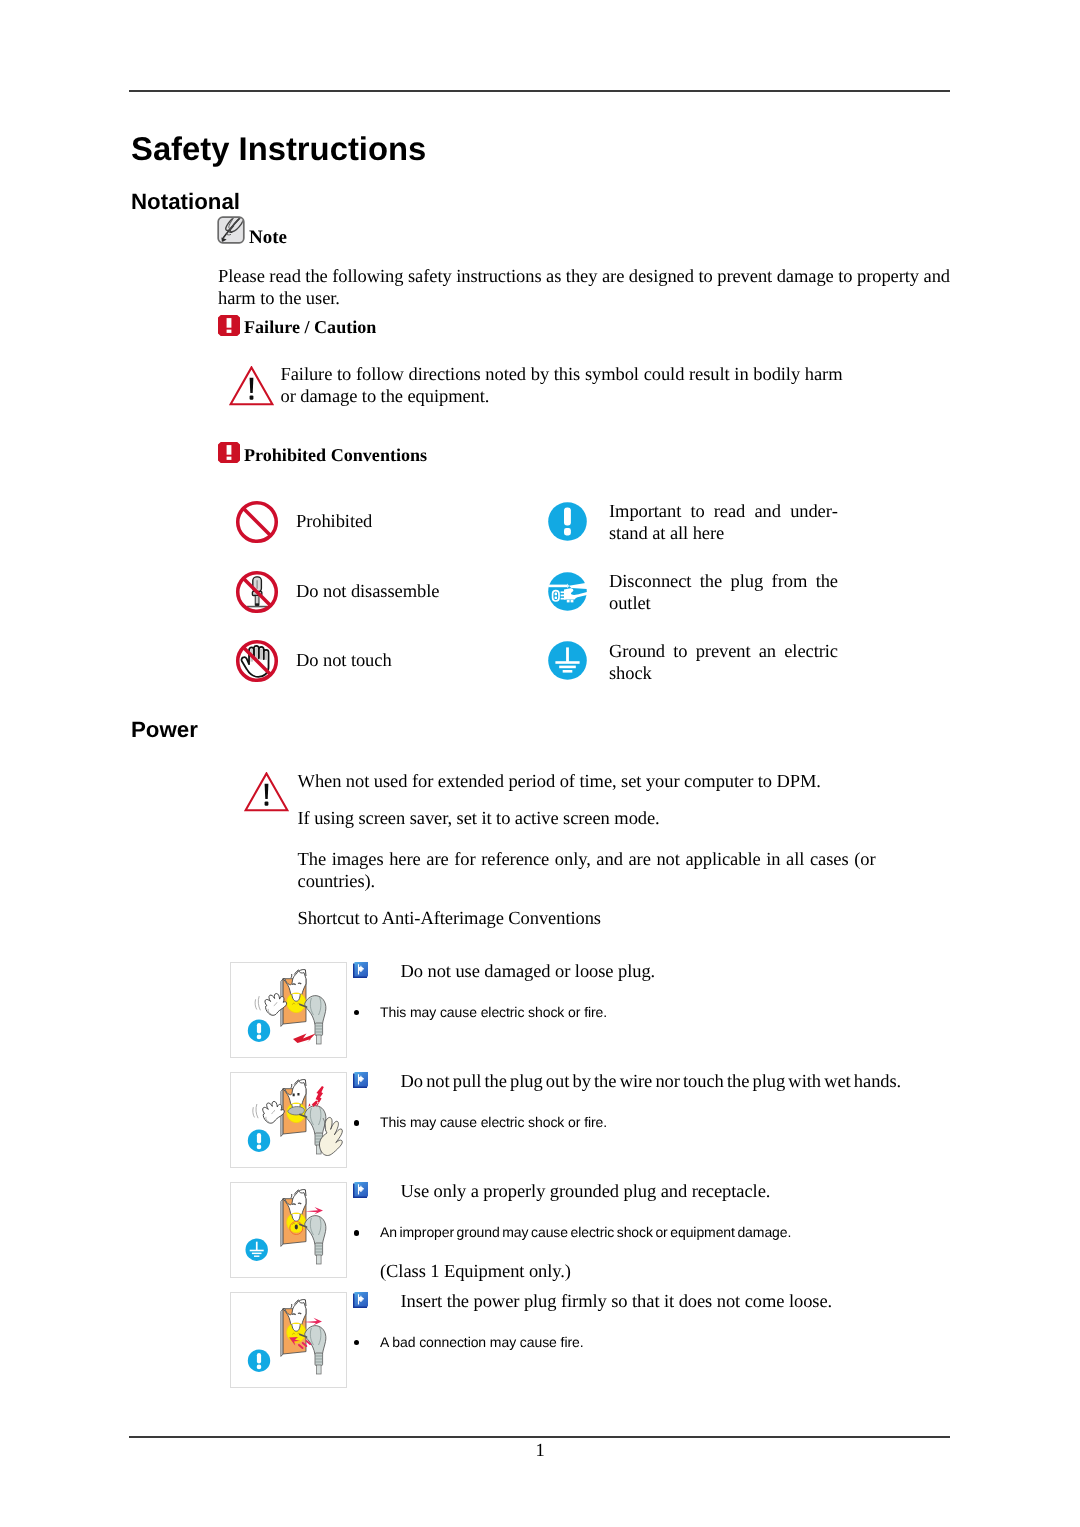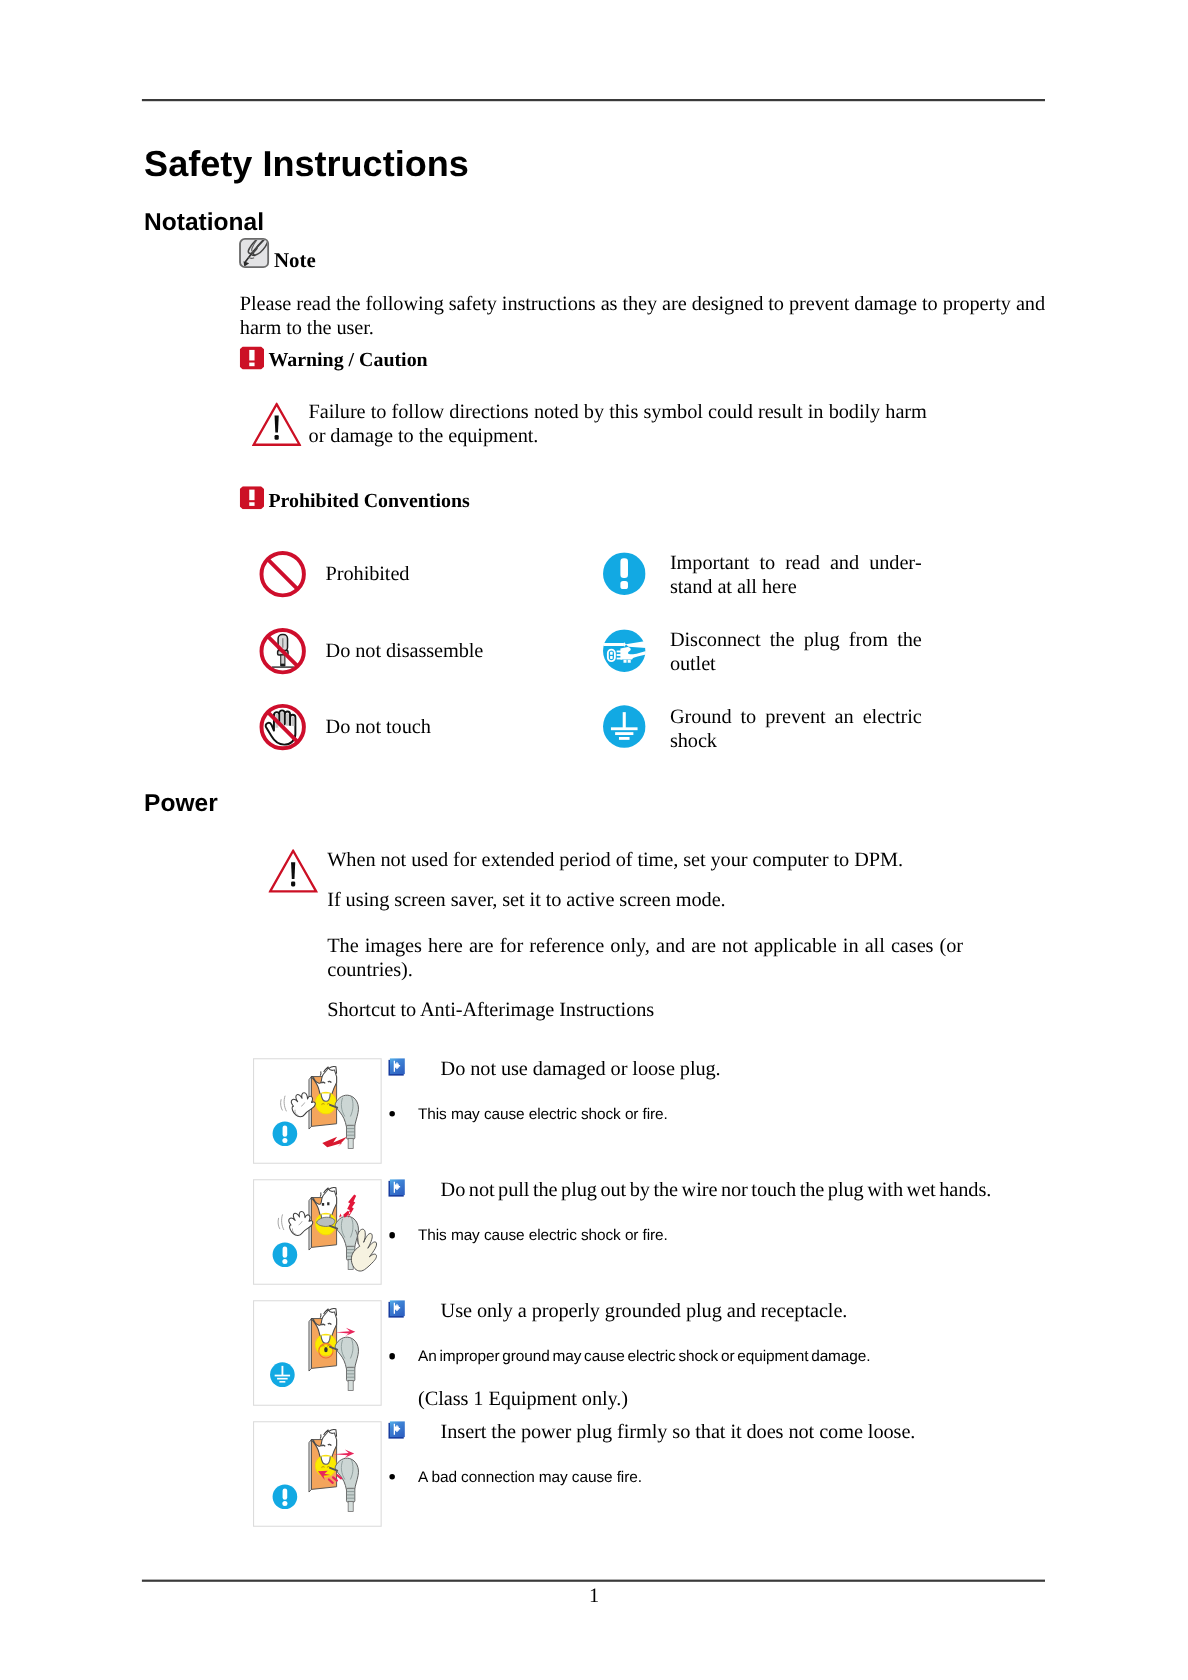--- a/index.html
+++ b/index.html
@@ -118,21 +118,21 @@
   </div>
   <div class="body" id="note-text" style="left:218px;top:266px;width:732px">Please read the following safety instructions as they are designed to prevent damage to property and harm to the user.</div>
 
   <span class="red-badge" style="left:218px;top:315px">
     <svg width="22" height="21" viewBox="0 0 21 21" preserveAspectRatio="none">
       <path d="M2.6 0 H18.4 L21 2.6 V18.4 L18.4 21 H2.6 L0 18.4 V2.6 Z" fill="#cc1025"></path>
       <rect x="8.2" y="3.1" width="4.6" height="9.6" fill="#ffffff"></rect>
       <rect x="8.2" y="14.6" width="4.6" height="3.3" fill="#ffffff"></rect>
     </svg>
   </span>
-  <div class="sublabel" style="left:244px;top:316.5px">Warning / Caution</div>
+  <div class="sublabel" style="left:244px;top:316.5px">Failure / Caution</div>
 
   <span class="tri-icon" style="left:229px;top:366px">
     <svg width="45" height="40" viewBox="0 0 45 40">
       <path d="M22.5 1.4 L43.4 38.3 L1.6 38.3 Z" fill="none" stroke="#cc1025" stroke-width="2.1" stroke-linejoin="miter"></path>
       <path d="M20.6 11.8 h3.8 l-0.7 15.3 h-2.4 Z" fill="#0c0c0c"></path>
       <rect x="20.6" y="29.4" width="3.8" height="4.4" rx="1.2" fill="#0c0c0c"></rect>
     </svg>
   </span>
   <div class="body" style="left:280.5px;top:364px;width:562px">Failure to follow directions noted by this symbol could result in bodily harm or damage to the equipment.</div>
 
@@ -228,21 +228,21 @@
   <span class="tri-icon" style="left:243.5px;top:772px">
     <svg width="45" height="40" viewBox="0 0 45 40">
       <path d="M22.5 1.4 L43.4 38.3 L1.6 38.3 Z" fill="none" stroke="#cc1025" stroke-width="2.1" stroke-linejoin="miter"></path>
       <path d="M20.6 11.8 h3.8 l-0.7 15.3 h-2.4 Z" fill="#0c0c0c"></path>
       <rect x="20.6" y="29.4" width="3.8" height="4.4" rx="1.2" fill="#0c0c0c"></rect>
     </svg>
   </span>
   <div class="body" style="left:297.5px;top:771px;width:580px">When not used for extended period of time, set your computer to DPM.</div>
   <div class="body" style="left:297.5px;top:807.5px;width:580px">If using screen saver, set it to active screen mode.</div>
   <div class="body" style="left:297.5px;top:849px;width:578px">The images here are for reference only, and are not applicable in all cases (or countries).</div>
-  <div class="body" style="left:297.5px;top:908px;width:580px">Shortcut to Anti-Afterimage Instructions</div>
+  <div class="body" style="left:297.5px;top:908px;width:580px">Shortcut to Anti-Afterimage Conventions</div>
 
   <div class="item" style="top:962.1px">
     <div class="illus">
       <svg width="114.6" height="93.5" viewBox="0 0 114.6 93.5">
         <use href="#g-badge-excl" x="16.8" y="56.5"></use>
         <use href="#g-plate"></use>
         <use href="#g-ghost"></use>
         <use href="#g-eyes"></use>
         <use href="#g-yellow"></use>
         <g transform="translate(31.8,29.9)">

